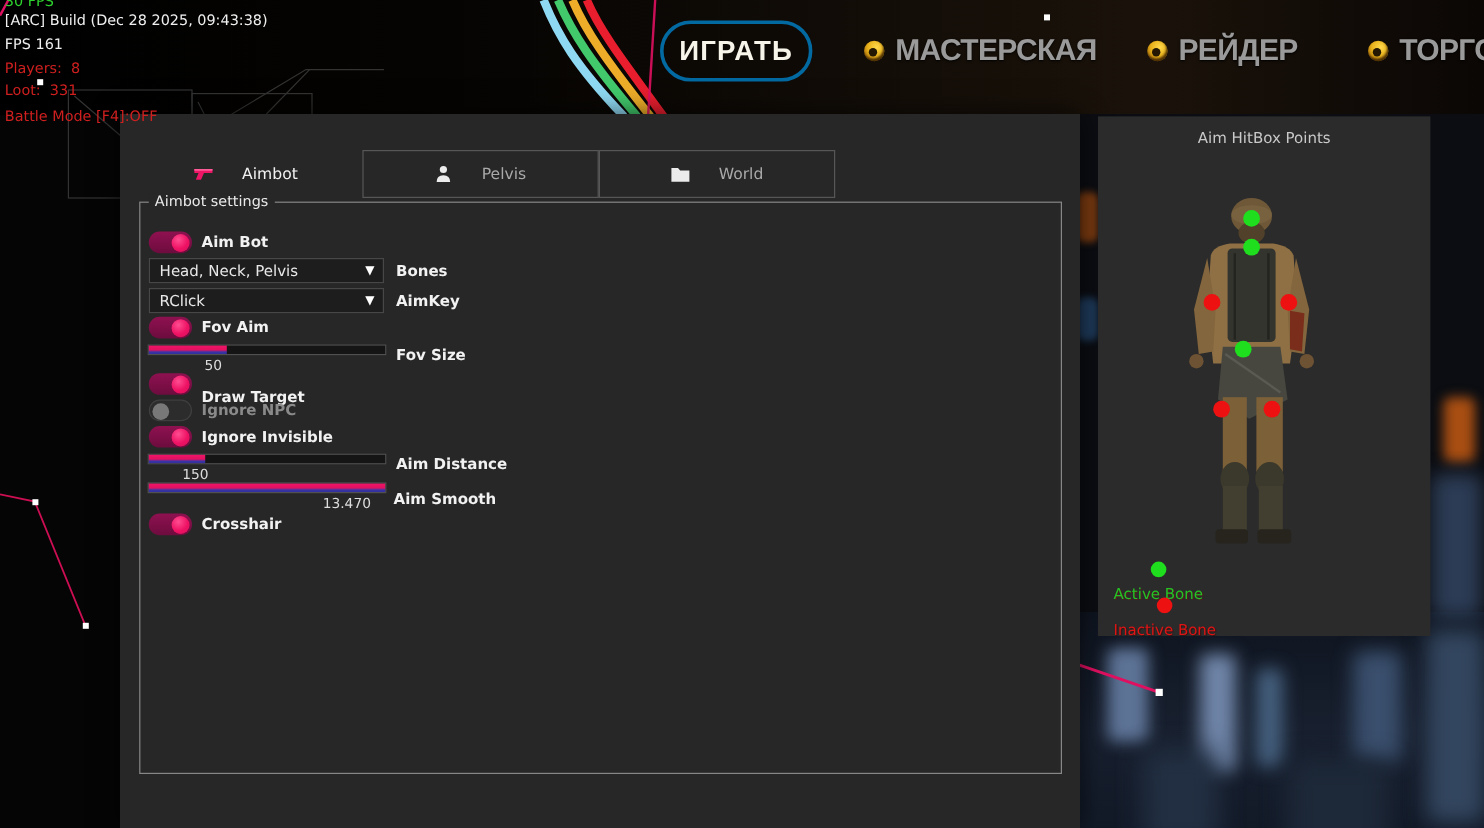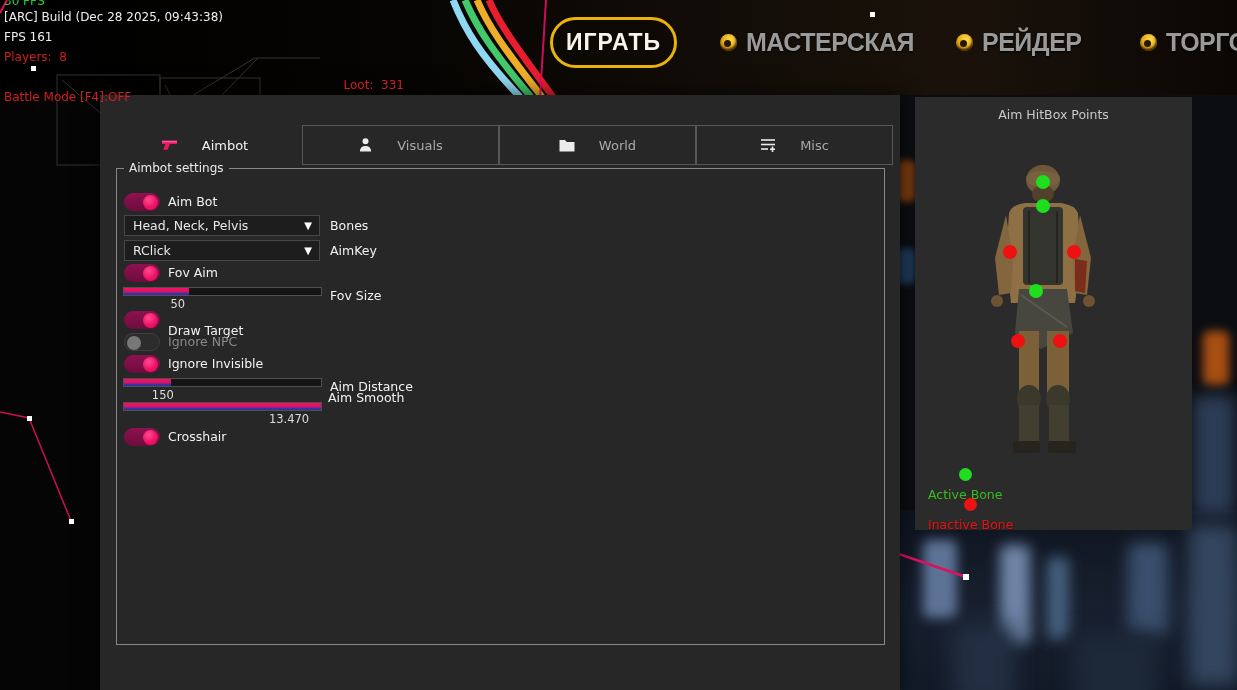--- a/index.html
+++ b/index.html
@@ -17,21 +17,21 @@
 
   
   .hud{position:absolute;left:4px;top:0;z-index:8;font-size:12px;white-space:pre;line-height:14px;}
   .hud div{position:absolute;left:0;width:400px;}
   .hud-green{color:#2ed32e;}
   .hud-white{color:#efefef;}
   .hud-red{color:#cf1f1f;}
 
   
   .play-pill{position:absolute;left:550px;top:17px;width:127px;height:51px;z-index:4;
-    border:3px solid #eab308;border-radius:28px;background:rgba(12,9,5,.55);
+    border:3px solid #0369a1;border-radius:28px;background:rgba(12,9,5,.55);
     display:flex;align-items:center;justify-content:center;box-sizing:border-box;
     color:#f7f4ea;font-family:"Liberation Sans",sans-serif;font-weight:bold;font-size:23px;letter-spacing:1px;}
   .nav-item{position:absolute;top:28px;z-index:4;display:flex;align-items:center;gap:9px;
     font-family:"Liberation Sans",sans-serif;font-weight:bold;font-size:25px;letter-spacing:-0.5px;color:#9a9a9a;
     text-shadow:0 1px 2px #000;}
   .coin{width:17px;height:17px;border-radius:50%;flex:0 0 auto;position:relative;
     background:radial-gradient(circle at 62% 32%, #ffd84a 0%, #eab31c 45%, #b97e0c 74%, #7a5206 100%);
     box-shadow:inset -1px -2px 2px rgba(40,20,0,.8);}
   .coin::after{content:"";position:absolute;left:4px;top:6px;width:7px;height:7px;border-radius:50%;
     background:#241803;}
@@ -43,21 +43,21 @@
     justify-content:center;gap:24px;box-sizing:border-box;cursor:default;}
   .tab.boxed{border:1px solid #575757;}
   .tab .tab-label{font-size:13px;color:#a9a9a9;}
   .tab.active .tab-label{color:#f2f2f2;}
   .tab svg{display:block;}
 
   .groupbox{position:absolute;left:16px;top:73px;width:767px;height:475px;border:1px solid #878787;}
   .groupbox-legend{position:absolute;left:24px;top:66px;background:#272727;padding:0 5px;
     font-size:12px;color:#eaeaea;z-index:2;}
 
-  .ctl-label{position:absolute;font-size:12.5px;color:#f2f2f2;white-space:nowrap;}
+  .ctl-label{position:absolute;font-size:12.5px;color:#f2f2f2;white-space:nowrap;font-weight:bold;}
   .ctl-label.dim{color:#8a8a8a;}
 
   .toggle{position:absolute;width:36px;height:18px;border-radius:9px;box-sizing:border-box;}
   .toggle.on{background:linear-gradient(180deg,#8e1150 0%,#6d0c3e 100%);}
   .toggle.on::after{content:"";position:absolute;right:2px;top:1.5px;width:15px;height:15px;border-radius:50%;
     background:radial-gradient(circle at 38% 32%,#ff4d92 0%,#ee1264 55%,#d60f57 100%);}
   .toggle.off{background:#2c2c2c;border:1px solid #3f3f3f;}
   .toggle.off::after{content:"";position:absolute;left:2px;top:1.5px;width:14px;height:14px;border-radius:50%;
     background:#787878;}
 
@@ -133,21 +133,21 @@
     <rect x="27" y="416" width="5" height="5" fill="#fff"></rect>
     <rect x="69" y="519" width="5" height="5" fill="#fff"></rect>
     <rect x="963" y="574" width="6" height="6" fill="#fff"></rect>
   </svg>
 
   <div class="hud">
     <div class="hud-green" style="top:-6px;">30 FPS</div>
     <div class="hud-white" style="top:10px;">[ARC] Build (Dec 28 2025, 09:43:38)</div>
     <div class="hud-white" style="top:30px;">FPS 161</div>
     <div class="hud-red" style="top:50px;">Players:  8</div>
-    <div class="hud-red" style="top:78px;text-align:right;">Loot:  331</div>
+    <div class="hud-red" style="top:68px;">Loot:  331</div>
     <div class="hud-red" style="top:90px;">Battle Mode [F4]:OFF</div>
   </div>
 
   <div class="play-pill">
     <span>ИГРАТЬ</span>
   </div>
   <div class="nav-item" style="left:720px;">
     <span class="coin"></span>
     <span>МАСТЕРСКАЯ</span>
   </div>
@@ -167,40 +167,28 @@
         <path d="M1 1.5 h16 v3.5 h-7.5 l-2.6 6 h-4.6 l2.4 -6 h-3.7 z" fill="#ec1566"></path>
         <path d="M1 1.5 h16 v1.6 h-16 z" fill="#ff5b98"></path>
       </svg>
       <span class="tab-label">Aimbot</span>
     </div>
     <div class="tab boxed" style="left:202px;">
       <svg width="15" height="16" viewBox="0 0 16 16">
         <circle cx="8" cy="4" r="3.2" fill="#ececec"></circle>
         <path d="M2 15 q0 -6 6 -6 q6 0 6 6 z" fill="#ececec"></path>
       </svg>
-      <span class="tab-label">Visuals</span>
+      <span class="tab-label">Pelvis</span>
     </div>
     <div class="tab boxed" style="left:399px;">
       <svg width="16" height="13" viewBox="0 0 16 13">
         <path d="M0.5 1 h5.5 l1.8 2 h7.7 v9.5 h-15 z" fill="#ececec"></path>
       </svg>
       <span class="tab-label">World</span>
     </div>
-    <div class="tab boxed" style="left:596px;">
-      <svg width="16" height="15" viewBox="0 0 16 15">
-        <g stroke="#ececec" stroke-width="1.6">
-          <line x1="1" y1="2" x2="15" y2="2"></line>
-          <line x1="1" y1="6.5" x2="15" y2="6.5"></line>
-          <line x1="1" y1="11" x2="8" y2="11"></line>
-          <line x1="12.5" y1="8.5" x2="12.5" y2="14"></line>
-          <line x1="10" y1="11.2" x2="15" y2="11.2"></line>
-        </g>
-      </svg>
-      <span class="tab-label">Misc</span>
-    </div>
 
     <div class="groupbox"></div>
     <span class="groupbox-legend">Aimbot settings</span>
 
     <div class="toggle on" style="left:24px;top:98px;"></div>
     <span class="ctl-label" style="left:68px;top:99px;">Aim Bot</span>
 
     <div class="dropdown" style="left:24px;top:120px;">
       <span>Head, Neck, Pelvis</span>
       <span class="dd-arrow">▼</span>
@@ -240,21 +228,21 @@
       <span class="slider-value" style="left: 24%;">150</span>
     </div>
     <span class="ctl-label" style="left:230px;top:284px;">Aim Distance</span>
 
     <div class="slider-wrap" style="left:23px;top:307px;">
       <div class="slider">
           <div class="slider-fill" style="width: 100%;"></div>
         </div>
       <span class="slider-value" style="left: 100%;">13.470</span>
     </div>
-    <span class="ctl-label" style="left:228px;top:295px;">Aim Smooth</span>
+    <span class="ctl-label" style="left:228px;top:313px;">Aim Smooth</span>
 
     <div class="toggle on" style="left:24px;top:333px;"></div>
     <span class="ctl-label" style="left:68px;top:334px;">Crosshair</span>
   </div>
 
   <div class="hitbox-panel" id="hitbox-panel">
     <div class="hitbox-title">Aim HitBox Points</div>
 
     <svg style="position:absolute;left:60px;top:66px;" width="135" height="292" viewBox="0 0 135 292">
       <ellipse cx="68" cy="17" rx="17" ry="15" fill="#6e5838"></ellipse>

